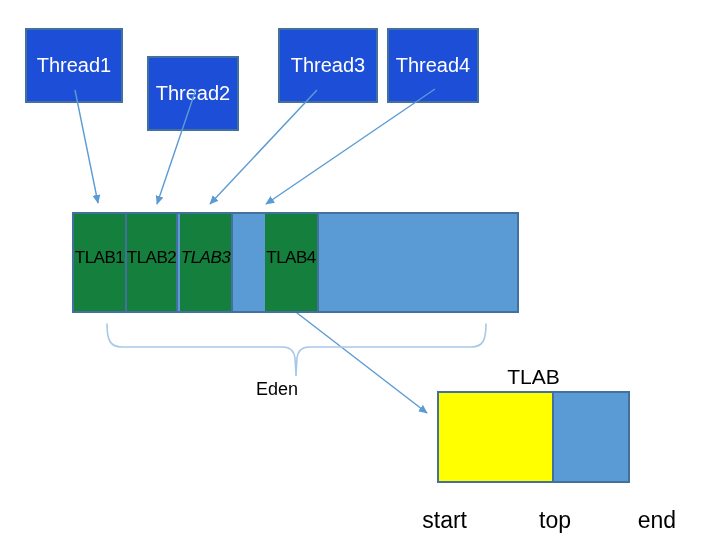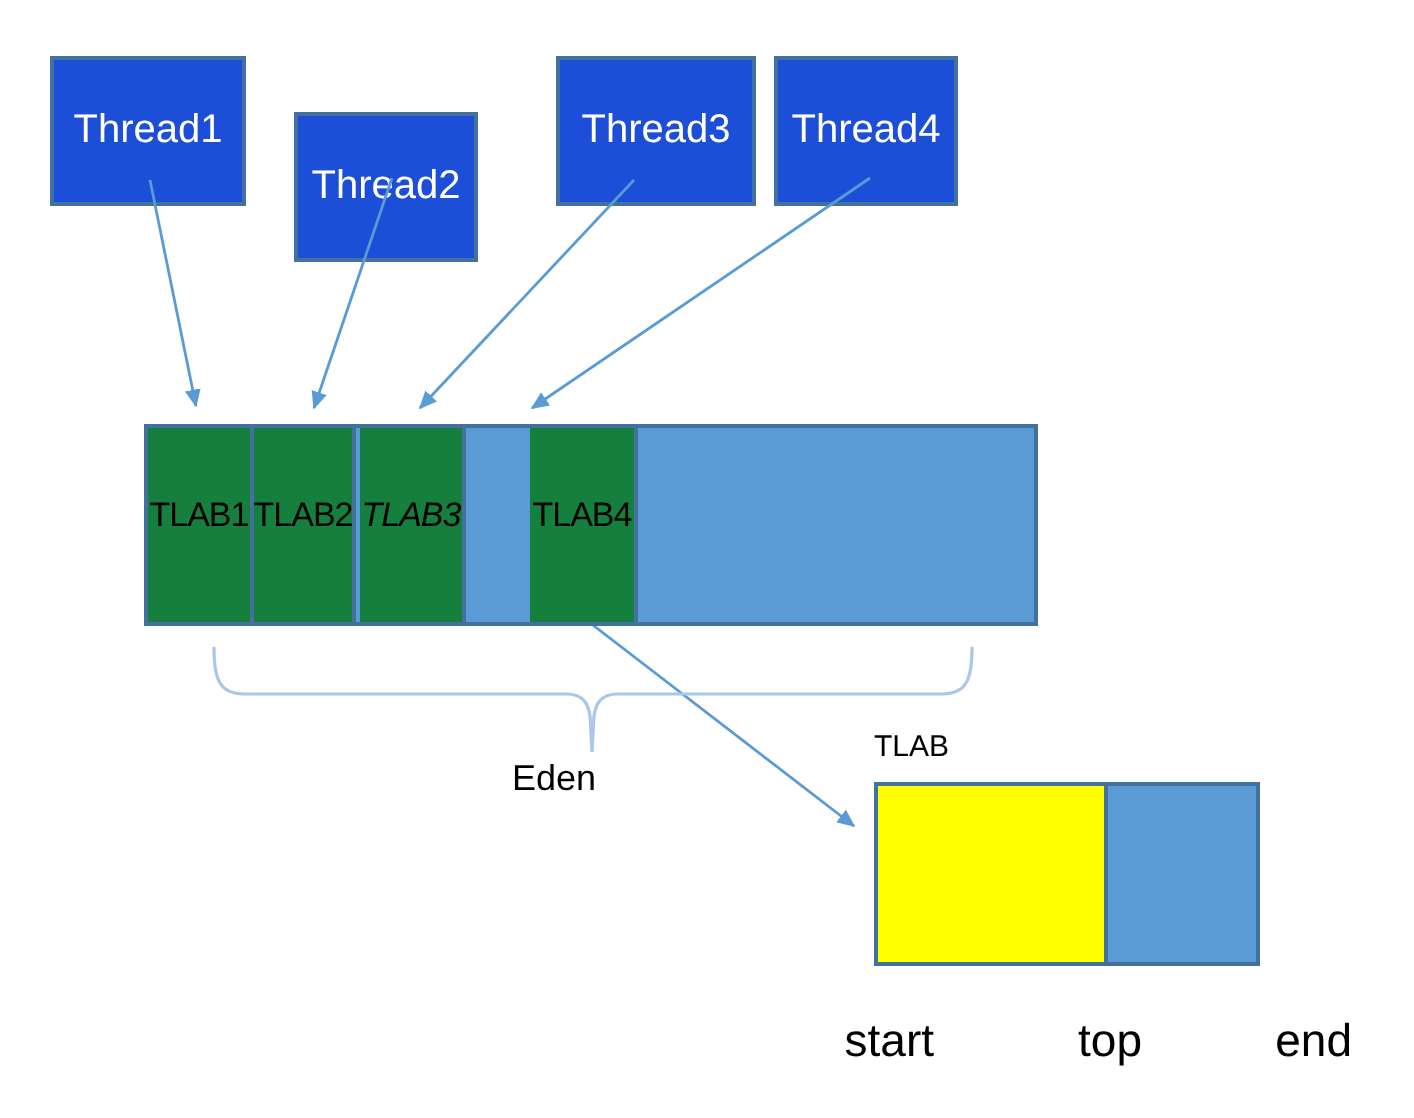--- a/index.html
+++ b/index.html
@@ -44,21 +44,21 @@
 
   
   .eden-label{
     position:absolute;left:256px;top:379px;width:80px;
     text-align:left;font-size:18px;color:#000000;
   }
 
   
   .tlab-title{
     position:absolute;left:437px;top:365px;width:193px;
-    font-size:15px;color:#000000;
+    text-align:center;font-size:21px;color:#000000;
   }
   .tlab-box{
     position:absolute;left:437px;top:391px;width:193px;height:92px;
     box-sizing:border-box;background:#5B9BD5;border:2px solid #41719C;
   }
   .tlab-used{
     position:absolute;left:0;top:0;height:100%;width:115px;
     box-sizing:border-box;background:#FFFF00;border-right:2px solid #41719C;
   }
   .ptr-label{

